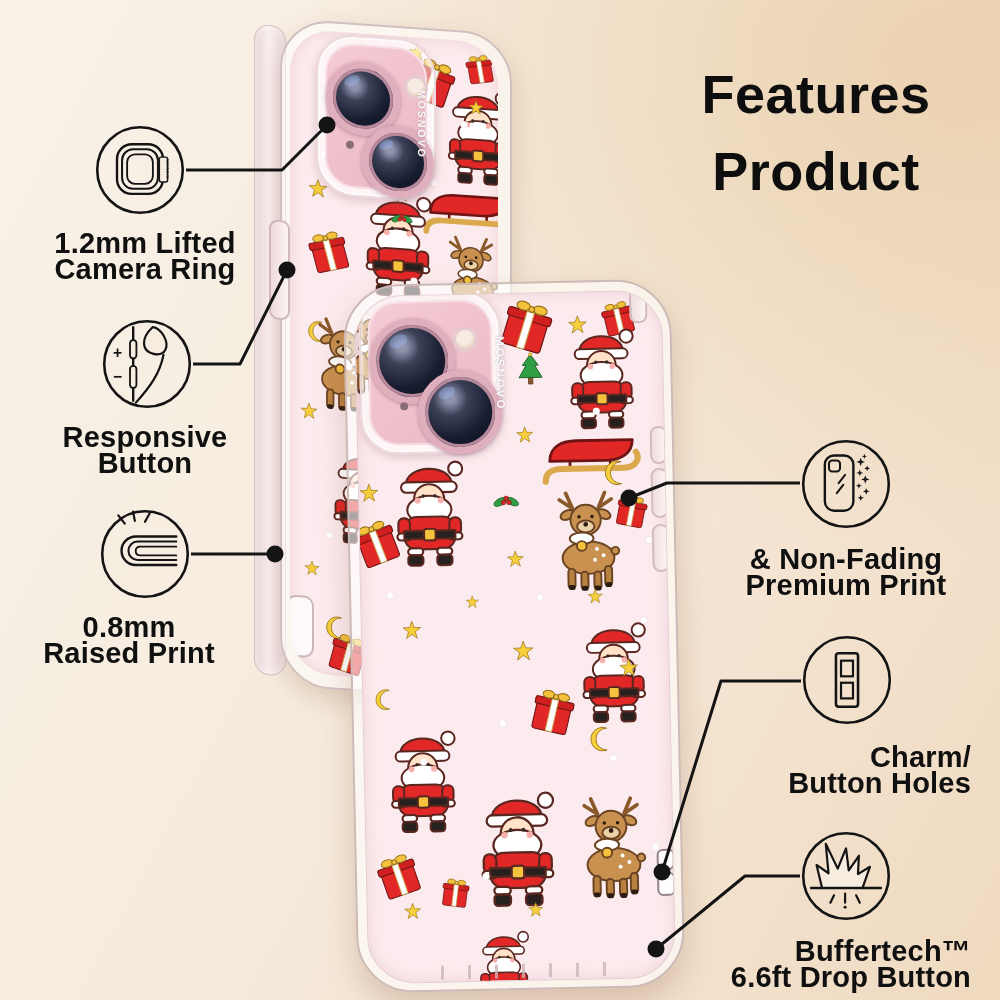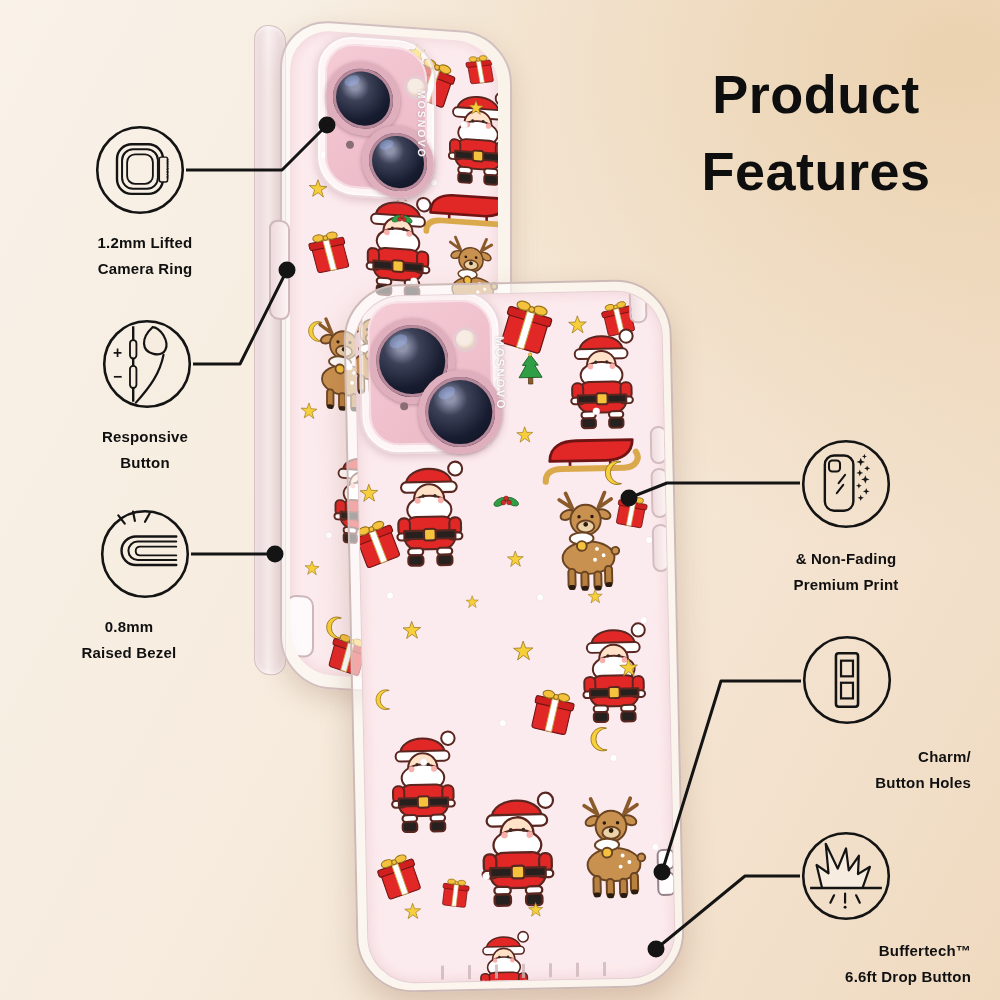--- a/index.html
+++ b/index.html
@@ -16,21 +16,21 @@
   }
   
   .title{
     position:absolute;left:648px;top:56px;width:336px;text-align:center;
     font-size:54px;font-weight:700;color:#0e0e0e;line-height:77px;letter-spacing:.5px;
   }
   
   .feat-icon{position:absolute;width:92px;height:92px;}
   .feat-label{
     position:absolute;width:250px;text-align:center;
-    font-size:15px;font-weight:700;color:#101010;line-height:26px;letter-spacing:.2px;
+    font-size:29px;font-weight:700;color:#101010;line-height:26px;letter-spacing:.2px;
   }
   .feat-label span{display:block;}
   .callouts{position:absolute;inset:0;width:1000px;height:1000px;z-index:30;pointer-events:none;}
   .feat-icon,.feat-label{z-index:31;}
   
   .surface{
     position:absolute;background:#fcebee;overflow:hidden;
     box-shadow:inset 0 0 14px rgba(214,160,170,.35);
   }
   .pattern{position:absolute;inset:0;width:100%;height:100%;}
@@ -344,22 +344,22 @@
       <circle cx="327" cy="125" r="8.5"></circle>
       <circle cx="287" cy="270" r="8.5"></circle>
       <circle cx="275" cy="554" r="8.5"></circle>
       <circle cx="629" cy="498" r="8.5"></circle>
       <circle cx="662" cy="872" r="8.5"></circle>
       <circle cx="656" cy="949" r="8.5"></circle>
     </g>
   </svg>
 
   <div class="title">
+    <div>Features</div>
     <div>Product</div>
-    <div>Features</div>
   </div>
 
   <svg class="feat-icon" style="left:94px;top:124px;" viewBox="0 0 100 100">
     <circle cx="50" cy="50" r="46.5" fill="none" stroke="#141414" stroke-width="2.8"></circle>
     <rect x="25" y="22" width="50" height="54" rx="16" fill="none" stroke="#141414" stroke-width="2.6"></rect>
     <rect x="30.5" y="27.5" width="39" height="43" rx="12" fill="none" stroke="#141414" stroke-width="2.2"></rect>
     <rect x="36" y="33" width="28" height="32" rx="8.5" fill="none" stroke="#141414" stroke-width="2"></rect>
     <rect x="71" y="36" width="9" height="27" rx="2" fill="#f6ecdf" stroke="#141414" stroke-width="1.6"></rect>
     <text transform="translate(78.2,38.2) rotate(90)" font-size="3.6" letter-spacing="0.4" fill="#141414">MOSNOVO</text>
   </svg>
@@ -387,21 +387,21 @@
     <circle cx="50" cy="50" r="46.5" fill="none" stroke="#141414" stroke-width="2.8"></circle>
     <g fill="none" stroke="#141414" stroke-linecap="round">
       <path d="M84,31 H40 A15.5,15.5 0 0 0 40,62 H84" stroke-width="2.6"></path>
       <path d="M84,36.5 H42 A10,10 0 0 0 42,56.5 H84" stroke-width="2.2"></path>
       <path d="M84,42 H44 A4.8,4.8 0 0 0 44,51.5 H84" stroke-width="2"></path>
       <path d="M28,17 L21,8 M39,14 L37,4 M50,15 L55,6" stroke-width="2.4"></path>
     </g>
   </svg>
   <div class="feat-label" style="left:4px;top:614px;">
     <span>0.8mm</span>
-    <span>Raised Bezel</span>
+    <span>Raised Print</span>
   </div>
 
   <svg class="feat-icon" style="left:800px;top:438px;" viewBox="0 0 100 100">
     <circle cx="50" cy="50" r="46.5" fill="none" stroke="#141414" stroke-width="2.8"></circle>
     <rect x="27" y="19" width="31" height="60" rx="10" fill="none" stroke="#141414" stroke-width="2.6"></rect>
     <rect x="31.5" y="24.5" width="12" height="12" rx="3.5" fill="none" stroke="#141414" stroke-width="2.2"></rect>
     <path d="M42,49 L49,40 M40,60 L47,51" stroke="#141414" stroke-width="2.2" stroke-linecap="round"></path>
     <g fill="#141414">
       <path transform="translate(66,26)" d="M0,-4.6 L1.2,-1.2 L4.6,0 L1.2,1.2 L0,4.6 L-1.2,1.2 L-4.6,0 L-1.2,-1.2 Z"></path>
       <path transform="translate(73,33) scale(0.7)" d="M0,-4.6 L1.2,-1.2 L4.6,0 L1.2,1.2 L0,4.6 L-1.2,1.2 L-4.6,0 L-1.2,-1.2 Z"></path>

